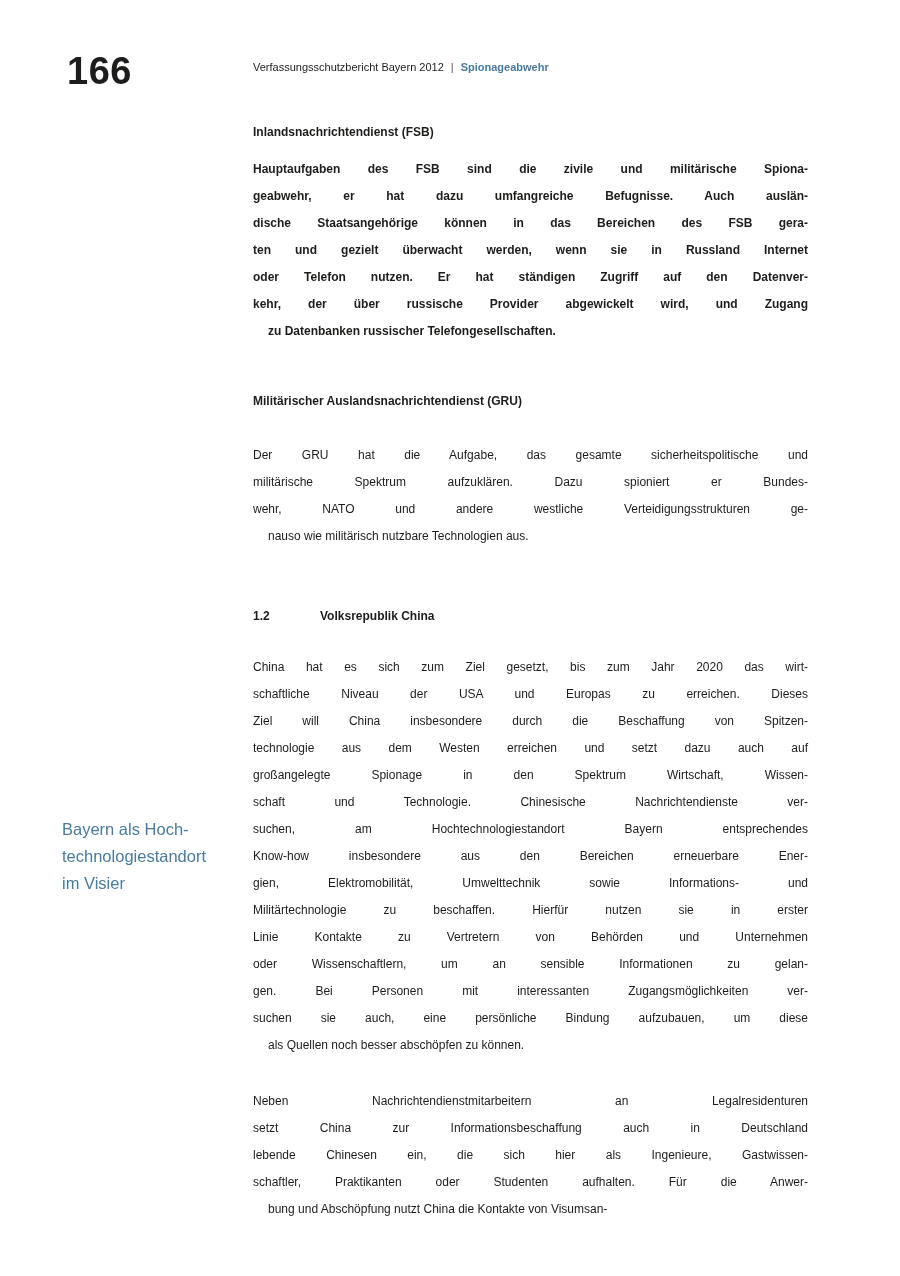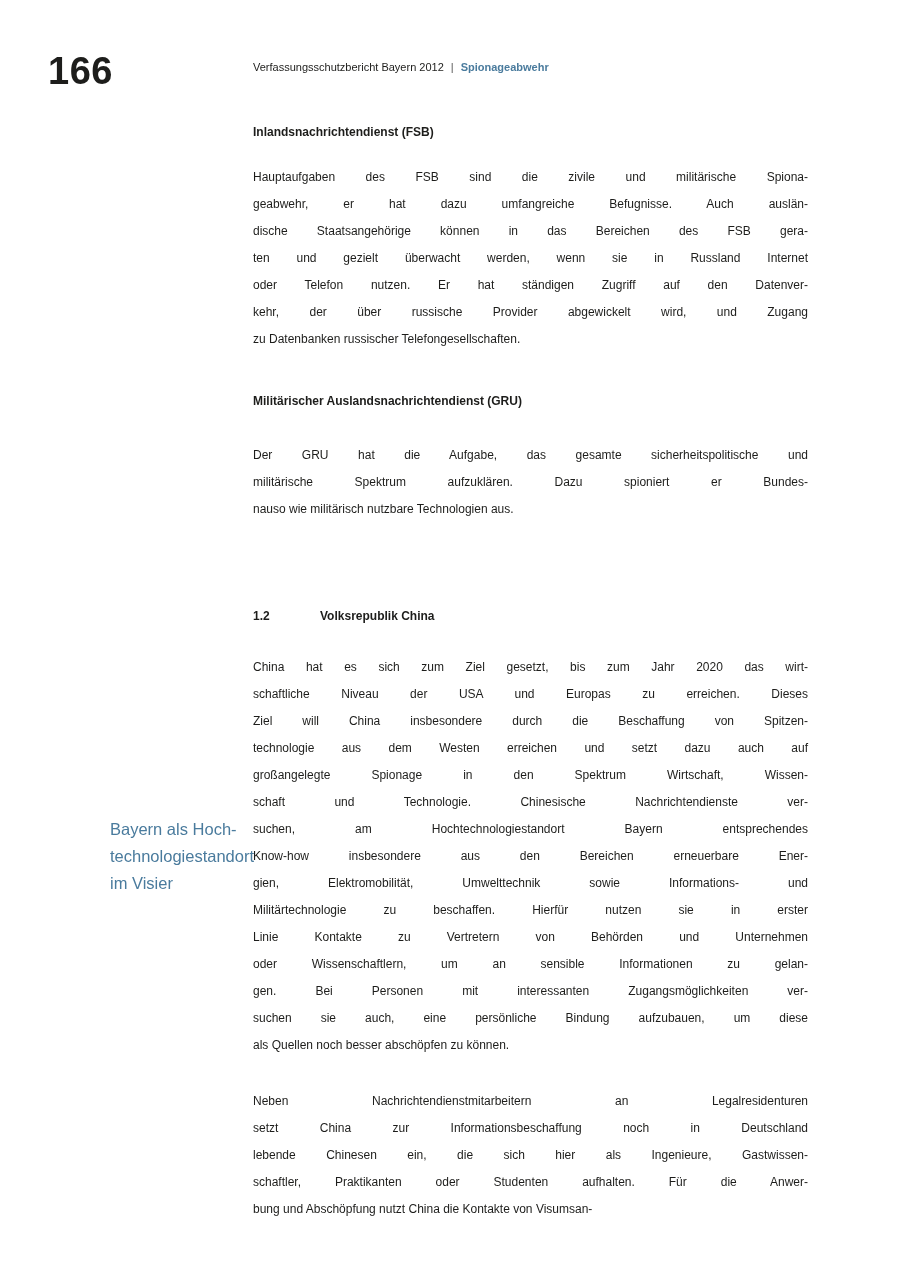--- a/index.html
+++ b/index.html
@@ -10,21 +10,21 @@
   }
   .page {
     position: relative;
     width: 900px; height: 1276px;
     background: #ffffff;
     color: var(--text, #1d1d1b);
     overflow: hidden;
   }
   .page-number {
     position: absolute;
-    left: 48px; top: 50px;
+    left: 67px; top: 50px;
     font-size: 38px;
     font-weight: bold;
     letter-spacing: 0.5px;
     color: var(--text, #1d1d1b);
   }
   .header {
     position: absolute;
     left: 253px; top: 58px;
     font-size: 11px;
     line-height: 18px;
@@ -37,41 +37,40 @@
     position: absolute;
     left: 253px;
     width: 555px;
     font-size: 12px;
     line-height: 27px;
     color: var(--text, #1d1d1b);
   }
   .heading { font-weight: bold; }
 
   .h-fsb { top: 119px; }
-  .p1    { top: 164px; }
+  .p1    { top: 156px; font-weight: bold; }
   .h-gru { top: 388px; }
   .p2    { top: 442px; }
   .h-sec { top: 603px; }
   .p3    { top: 654px; }
   .p4    { top: 1088px; }
 
   .sec-num { display: inline-block; width: 67px; }
 
   
   .tline { text-align: justify; text-align-last: justify; }
-  .tline.last { text-align: left; text-align-last: left; }
+  .tline.last { text-align: left; text-align-last: left; margin-left: 15px; }
 
   .margin-note {
     position: absolute;
     left: 62px; top: 816px;
     width: 190px;
     font-size: 16.5px;
     line-height: 27px;
     color: var(--accent, #4a7b9d);
-    margin-left: 48px;
   }
   .mline { text-align: left; }
 </style>
 </head>
 <body>
 
 <div class="page">
 
   <div class="page-number">166</div>
 
@@ -95,20 +94,21 @@
       <div class="tline">oder Telefon nutzen. Er hat ständigen Zugriff auf den Datenver-</div>
       <div class="tline">kehr, der über russische Provider abgewickelt wird, und Zugang</div>
       <div class="tline last">zu Datenbanken russischer Telefongesellschaften.</div>
     </div>
 
   <div class="block heading h-gru">Militärischer Auslandsnachrichtendienst (GRU)</div>
 
   <div class="block p2">
       <div class="tline">Der GRU hat die Aufgabe, das gesamte sicherheitspolitische und</div>
       <div class="tline">militärische Spektrum aufzuklären. Dazu spioniert er Bundes-</div>
+      <div class="tline">wehr, NATO und andere westliche Verteidigungsstrukturen ge-</div>
       <div class="tline last">nauso wie militärisch nutzbare Technologien aus.</div>
     </div>
 
   <div class="block heading h-sec">
     <span class="sec-num">1.2</span><span class="sec-title">Volksrepublik China</span>
   </div>
 
   <div class="block p3">
       <div class="tline">China hat es sich zum Ziel gesetzt, bis zum Jahr 2020 das wirt-</div>
       <div class="tline">schaftliche Niveau der USA und Europas zu erreichen. Dieses</div>
@@ -122,19 +122,19 @@
       <div class="tline">Militärtechnologie zu beschaffen. Hierfür nutzen sie in erster</div>
       <div class="tline">Linie Kontakte zu Vertretern von Behörden und Unternehmen</div>
       <div class="tline">oder Wissenschaftlern, um an sensible Informationen zu gelan-</div>
       <div class="tline">gen. Bei Personen mit interessanten Zugangsmöglichkeiten ver-</div>
       <div class="tline">suchen sie auch, eine persönliche Bindung aufzubauen, um diese</div>
       <div class="tline last">als Quellen noch besser abschöpfen zu können.</div>
     </div>
 
   <div class="block p4">
       <div class="tline">Neben Nachrichtendienstmitarbeitern an Legalresidenturen</div>
-      <div class="tline">setzt China zur Informationsbeschaffung noch in Deutschland</div>
+      <div class="tline">setzt China zur Informationsbeschaffung auch in Deutschland</div>
       <div class="tline">lebende Chinesen ein, die sich hier als Ingenieure, Gastwissen-</div>
       <div class="tline">schaftler, Praktikanten oder Studenten aufhalten. Für die Anwer-</div>
       <div class="tline last">bung und Abschöpfung nutzt China die Kontakte von Visumsan-</div>
     </div>
 
 </div>
 
 </body></html>

